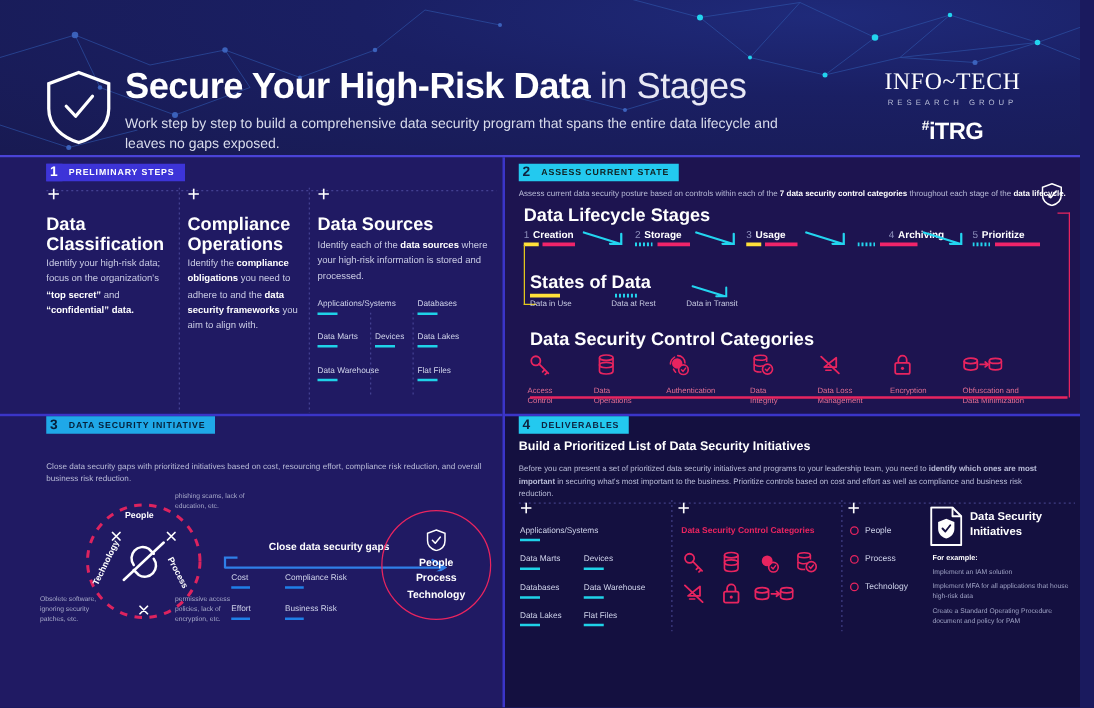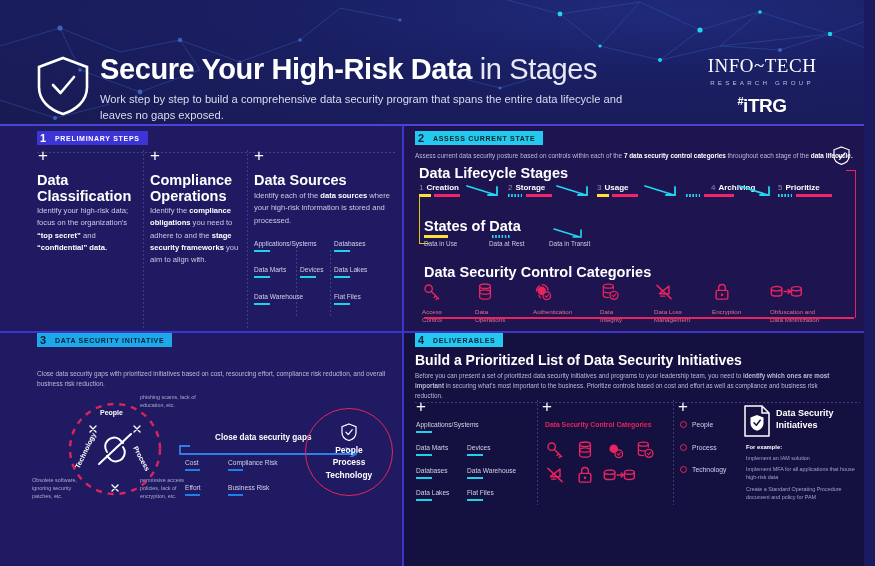--- a/index.html
+++ b/index.html
@@ -124,21 +124,21 @@
   .gap-cell { position:absolute; font-size:6.6px; color:#cfd3ea; }
   .gap-cell::after { content:''; display:block; width:15px; height:2px; background:#1f7fe8; margin-top:3px; }
   .circle-ppt {
     position:absolute; left:305px; top:408px; width:88px; height:88px;
     border:1.6px solid #e8245f; border-radius:50%;
     display:flex; flex-direction:column; align-items:center; justify-content:center;
   }
   .circle-ppt .lbl { font-size:8.4px; font-weight:bold; line-height:1.45; }
 
   
-  .h4 { position:absolute; left:415px; top:352px; font-size:14px; font-weight:bold; }
+  .h4 { position:absolute; left:415px; top:352px; font-size:10px; font-weight:bold; }
   .p4 { position:absolute; left:415px; top:371px; width:420px; font-size:6.3px; color:#b9bcd8; line-height:1.6; }
   .d-tag { position:absolute; font-size:6.6px; color:#cfd3ea; }
   .d-tag::after { content:''; display:block; width:16px; height:2px; background:#1fd2e8; margin-top:3px; }
   .cc-head { position:absolute; left:545px; top:421px; font-size:6.8px; font-weight:bold; color:#e8245f; }
   .cc-ic { position:absolute; }
   .ppt-item { position:absolute; font-size:6.8px; color:#cfd3ea; display:flex; align-items:center; gap:5px; }
   .ppt-dot { width:7px; height:7px; border:1.5px solid #e8245f; border-radius:50%; }
   .doc-ic { position:absolute; left:744px; top:405px; width:26px; height:32px; }
   .dsi-title { position:absolute; left:776px; top:408px; font-size:9px; font-weight:bold; line-height:1.28; }
   .ex-head { position:absolute; left:746px; top:444px; font-size:5.8px; font-weight:bold; color:#fff; }
@@ -230,21 +230,21 @@
   </svg>
 
   <div class="col-title" style="left:37px; top:172px; width:100px;">
     <span>Data</span><br><span>Classification</span>
   </div>
   <div class="col-body" style="left:37px; top:205px; width:98px;">Identify your high-risk data; focus on the organization's <b>“top secret”</b> and <b>“confidential” data.</b></div>
 
   <div class="col-title" style="left:150px; top:172px; width:100px;">
     <span>Compliance</span><br><span>Operations</span>
   </div>
-  <div class="col-body" style="left:150px; top:205px; width:92px;">Identify the <b>compliance obligations</b> you need to adhere to and the <b>stage security frameworks</b> you aim to align with.</div>
+  <div class="col-body" style="left:150px; top:205px; width:92px;">Identify the <b>compliance obligations</b> you need to adhere to and the <b>data security frameworks</b> you aim to align with.</div>
 
   <div class="col-title" style="left:254px; top:172px; width:140px;">
     <span>Data Sources</span>
   </div>
   <div class="col-body" style="left:254px; top:190px; width:136px;">Identify each of the <b>data sources</b> where your high-risk information is stored and processed.</div>
 
   <div class="src-tag" style="left:254px; top:240px;">Applications/Systems</div>
   <div class="src-tag" style="left:334px; top:240px;">Databases</div>
   <div class="src-tag" style="left:254px; top:266px;">Data Marts</div>
   <div class="src-tag" style="left:300px; top:266px;">Devices</div>

